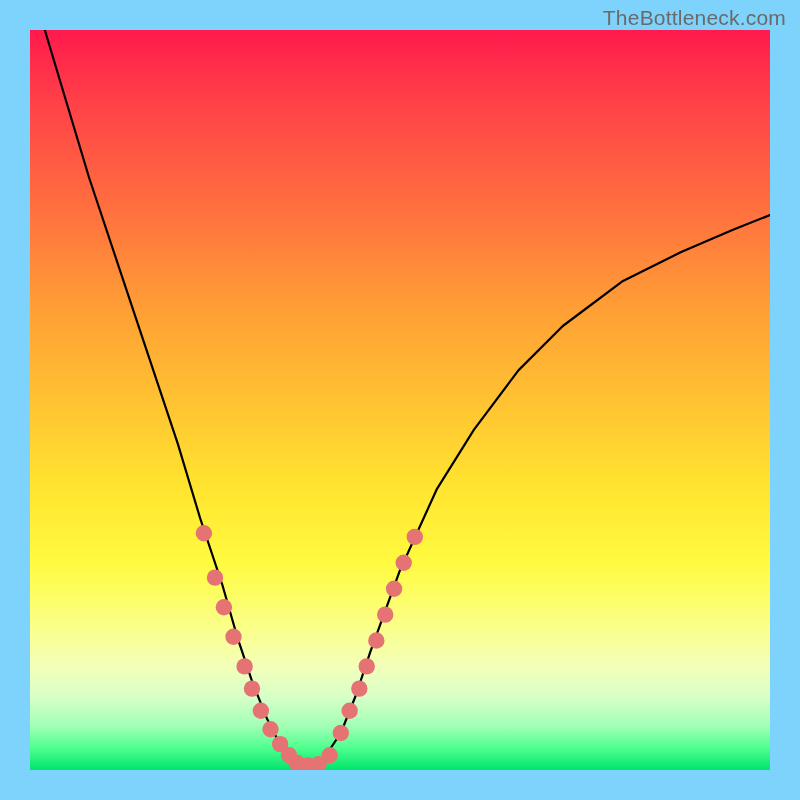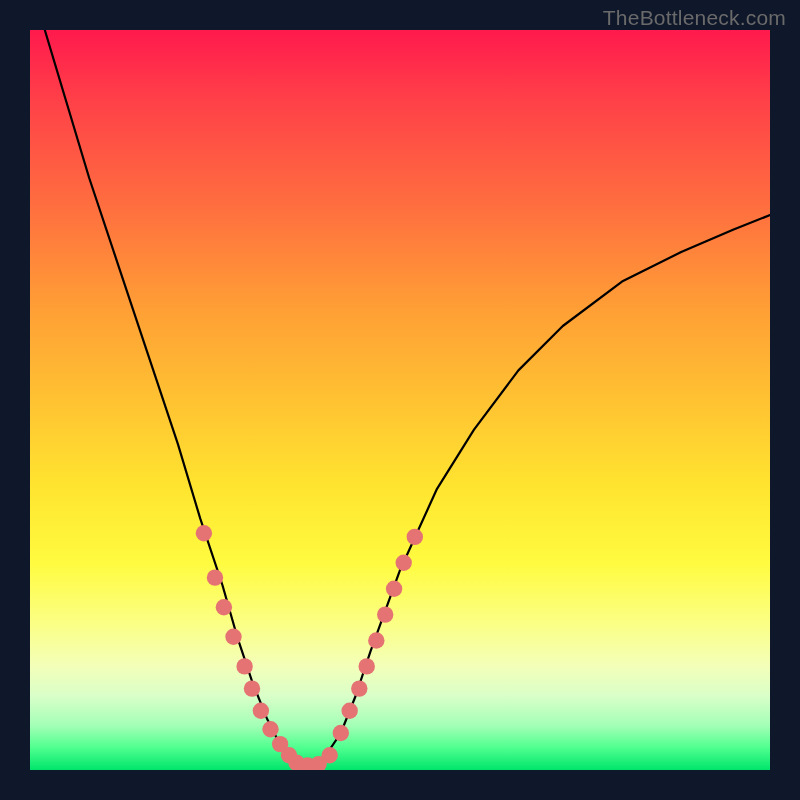--- a/index.html
+++ b/index.html
@@ -8,21 +8,21 @@
     width: 800px;
     height: 800px;
     overflow: hidden;
     background: #000;
     font-family: Arial, Helvetica, sans-serif;
   }
   .stage {
     position: relative;
     width: 800px;
     height: 800px;
-    background: #0f172a;
+    background: #7dd3fc;
   }
   .watermark {
     position: absolute;
     top: 6px;
     right: 14px;
     color: #6a6a6a;
     font-size: 21px;
     font-weight: 500;
     letter-spacing: 0.2px;
     z-index: 30;

